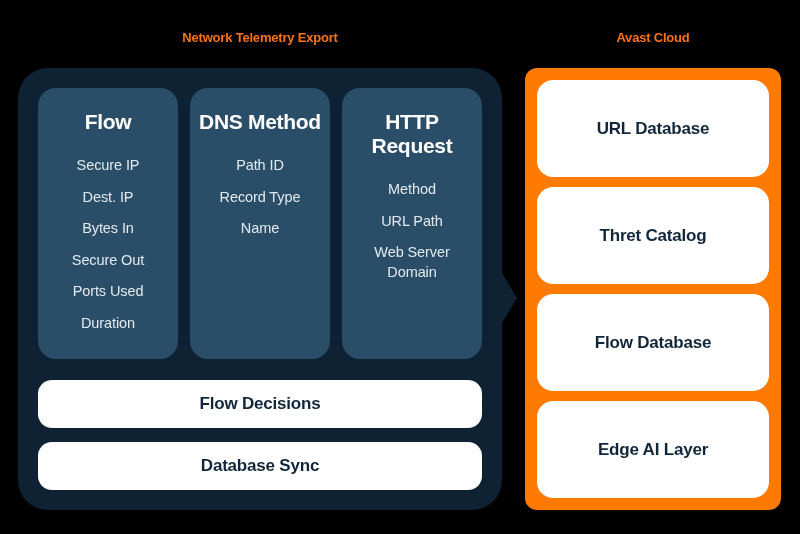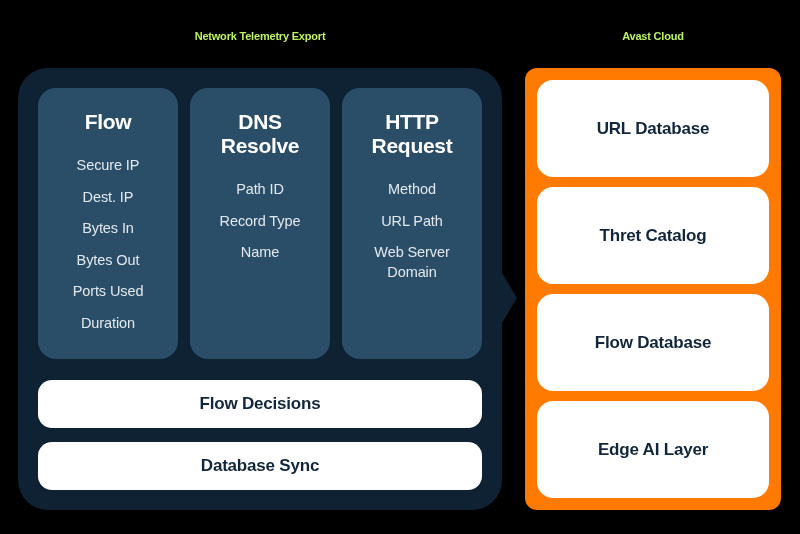--- a/index.html
+++ b/index.html
@@ -19,23 +19,23 @@
     position: relative;
     width: 800px;
     height: 534px;
     background: #000000;
   }
 
   
   .section-title {
     position: absolute;
     font-weight: bold;
-    font-size: 11px;
+    font-size: 13px;
     letter-spacing: -0.2px;
-    color: #bef264;
+    color: #f97316;
     text-align: center;
     white-space: nowrap;
     line-height: 1;
   }
   #title-left  { left: 18px;  top: 31px; width: 484px; }
   #title-right { left: 525px; top: 31px; width: 256px; }
 
   
   #telemetry-panel {
     position: absolute;
@@ -166,28 +166,28 @@
   <div id="telemetry-panel">
 
     <div id="field-cards">
 
       <div class="field-card">
         <div class="field-card-title">Flow</div>
         <div class="field-card-items">
           <div class="field-item">Secure IP</div>
           <div class="field-item">Dest. IP</div>
           <div class="field-item">Bytes In</div>
-          <div class="field-item">Bytes Out</div>
+          <div class="field-item">Secure Out</div>
           <div class="field-item">Ports Used</div>
           <div class="field-item">Duration</div>
         </div>
       </div>
 
       <div class="field-card">
-        <div class="field-card-title">DNS Resolve</div>
+        <div class="field-card-title">DNS Method</div>
         <div class="field-card-items">
           <div class="field-item">Path ID</div>
           <div class="field-item">Record Type</div>
           <div class="field-item">Name</div>
         </div>
       </div>
 
       <div class="field-card">
         <div class="field-card-title">HTTP Request</div>
         <div class="field-card-items">

